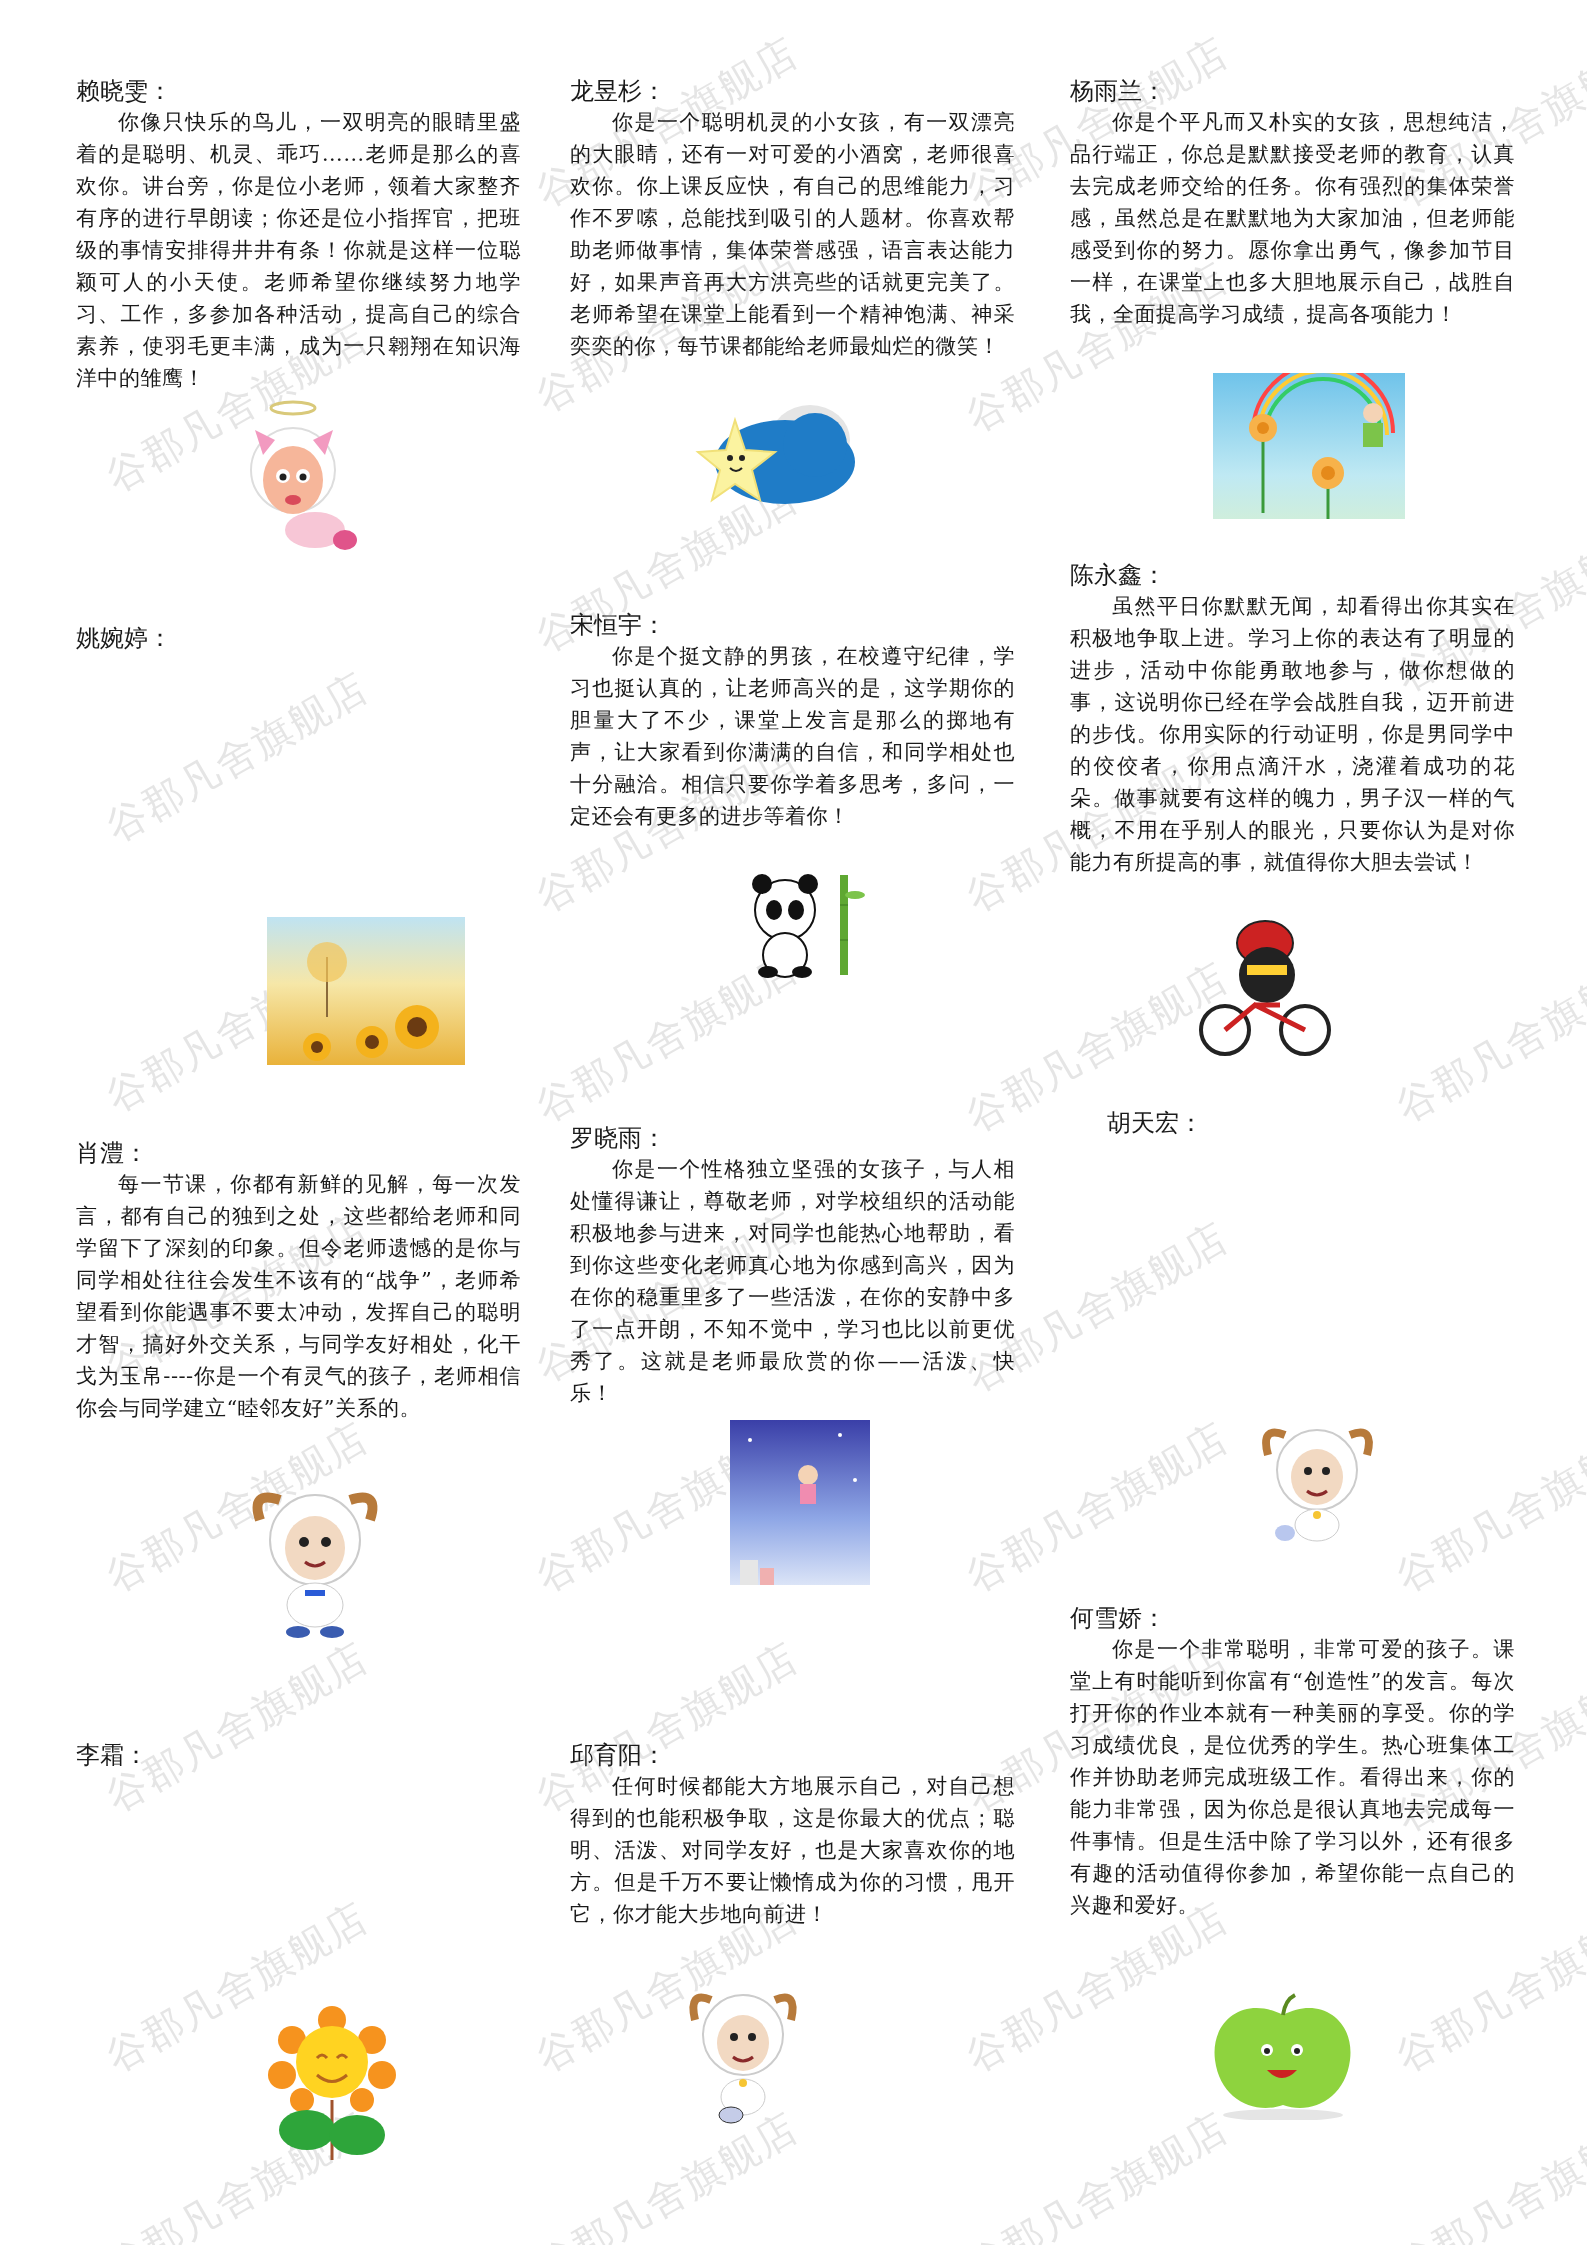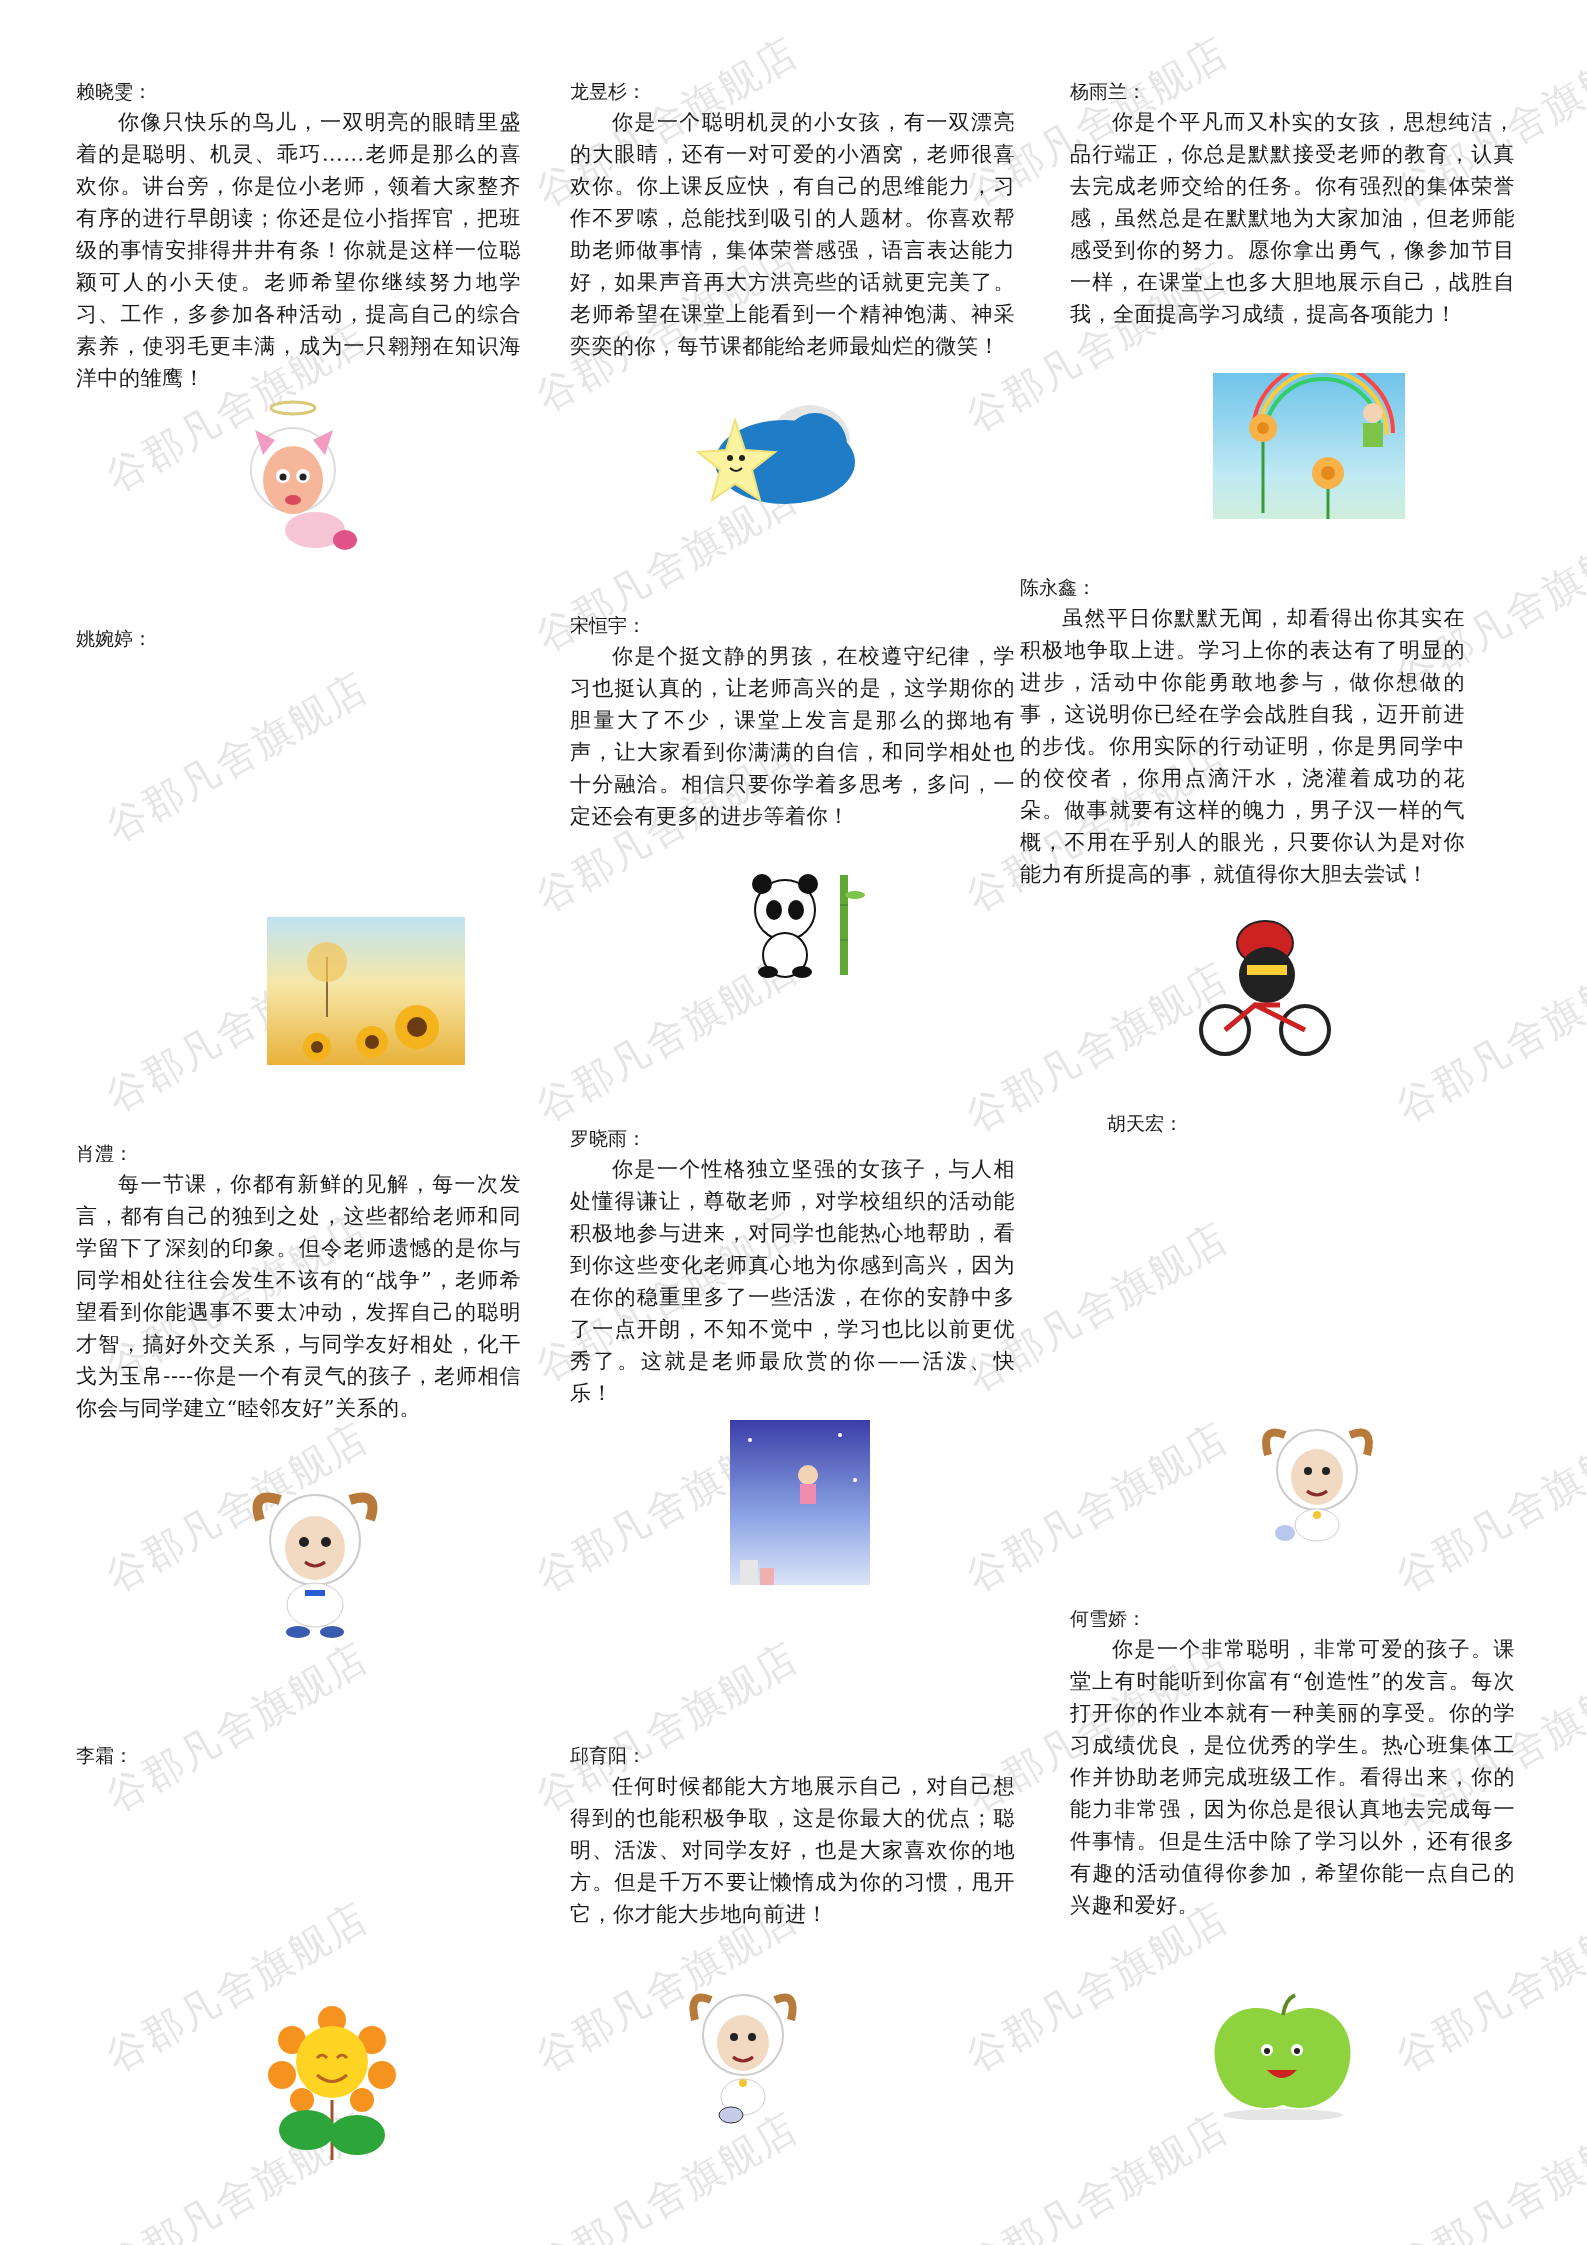--- a/index.html
+++ b/index.html
@@ -1,19 +1,19 @@
 <!DOCTYPE html>
 <html><head>
 <meta charset="utf-8">
 <style>
   html, body { margin:0; padding:0; background:#ffffff; }
   body { width:1587px; height:2245px; position:relative; overflow:hidden;
          font-family:"DejaVu Serif","Liberation Serif",serif; color:#1a1a1a; }
   .card { position:absolute; width:445px; }
-  .name { font-size:19px; line-height:30px; margin:0; }
+  .name { font-size:24px; line-height:30px; margin:0;font-family:Liberation Serif, serif; }
   .comment { font-size:21px; line-height:32px; margin:0; text-indent:2em; text-align:justify; letter-spacing:0.5px; }
   .pic { position:absolute; }
   .watermark { position:absolute; font-family:"DejaVu Sans",sans-serif; font-size:40px; color:rgba(160,160,160,0.28);
                transform:rotate(-30deg); white-space:nowrap; pointer-events:none; letter-spacing:2px; }
 </style>
 </head>
 <body>
 
 <div class="watermark" style="left:520px;top:95px;">谷郡凡舍旗舰店</div>
 <div class="watermark" style="left:950px;top:95px;">谷郡凡舍旗舰店</div>
@@ -137,21 +137,21 @@
     <ellipse cx="45" cy="85" rx="22" ry="22" fill="#fff" stroke="#111" stroke-width="2"></ellipse>
     <ellipse cx="28" cy="102" rx="10" ry="6" fill="#111"></ellipse>
       <ellipse cx="62" cy="102" rx="10" ry="6" fill="#111"></ellipse>
     <rect x="100" y="5" width="8" height="100" fill="#5fa832"></rect>
     <line x1="100" y1="35" x2="108" y2="35" stroke="#3c7a1e"></line>
       <line x1="100" y1="70" x2="108" y2="70" stroke="#3c7a1e"></line>
     <ellipse cx="115" cy="25" rx="10" ry="4" fill="#7cc44a"></ellipse>
   </svg>
 </div>
 
-<div class="card" style="left:1020px;top:560px;margin-top:12px;">
+<div class="card" style="left:1070px;top:560px;">
   <p class="name">陈永鑫：</p>
   <p class="comment">虽然平日你默默无闻，却看得出你其实在积极地争取上进。学习上你的表达有了明显的进步，活动中你能勇敢地参与，做你想做的事，这说明你已经在学会战胜自我，迈开前进的步伐。你用实际的行动证明，你是男同学中的佼佼者，你用点滴汗水，浇灌着成功的花朵。做事就要有这样的魄力，男子汉一样的气概，不用在乎别人的眼光，只要你认为是对你能力有所提高的事，就值得你大胆去尝试！</p>
 </div>
 <div class="pic" style="left:1195px;top:915px;width:140px;height:145px;">
   <svg width="140" height="145" viewBox="0 0 140 145">
     <ellipse cx="70" cy="28" rx="28" ry="22" fill="#c22" stroke="#222" stroke-width="2"></ellipse>
     <circle cx="72" cy="60" r="28" fill="#222"></circle>
     <rect x="52" y="50" width="40" height="10" fill="#ffcf33"></rect>
     <circle cx="30" cy="115" r="24" fill="none" stroke="#222" stroke-width="4"></circle>
     <circle cx="110" cy="115" r="24" fill="none" stroke="#222" stroke-width="4"></circle>

